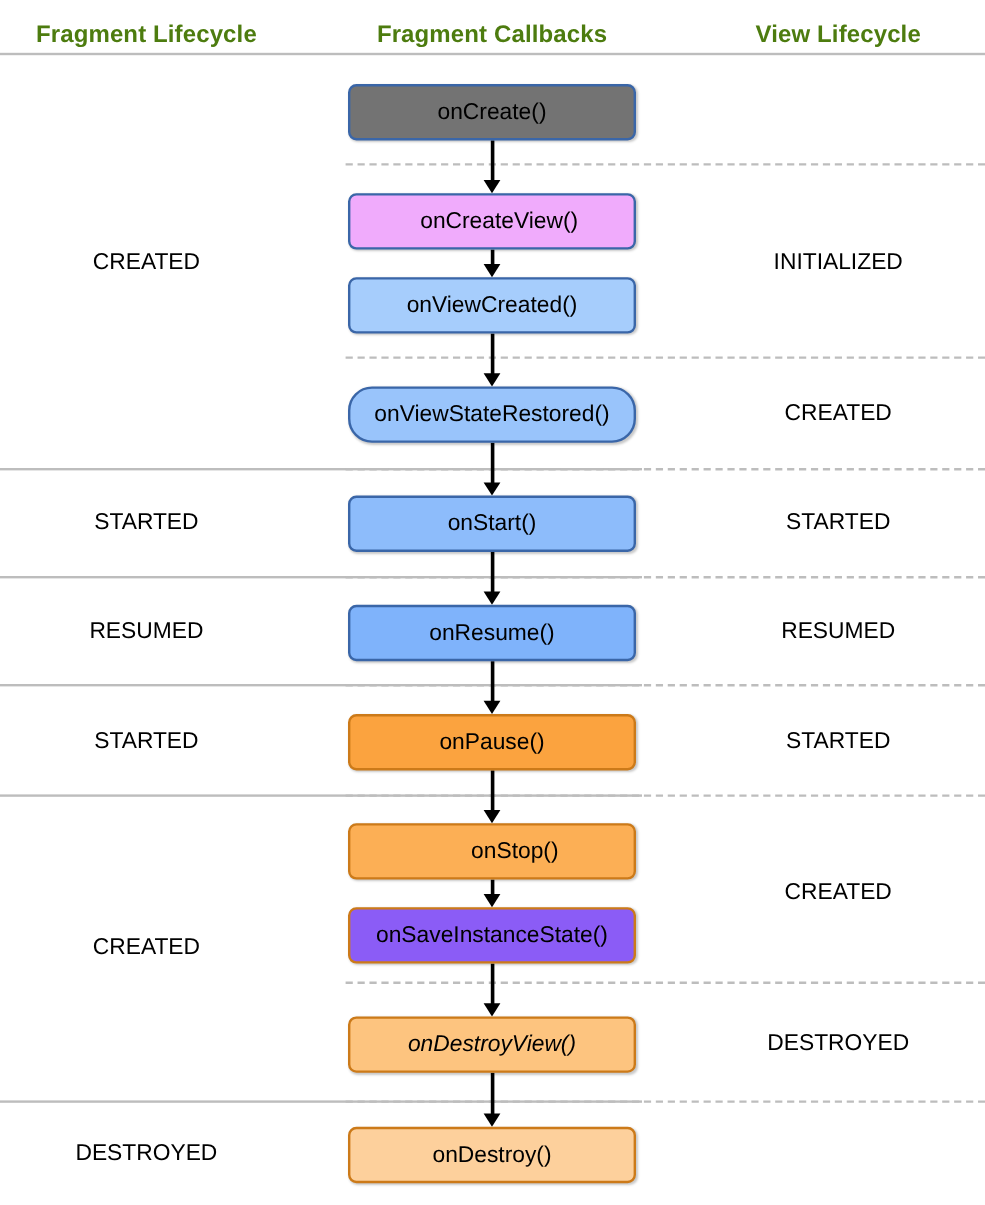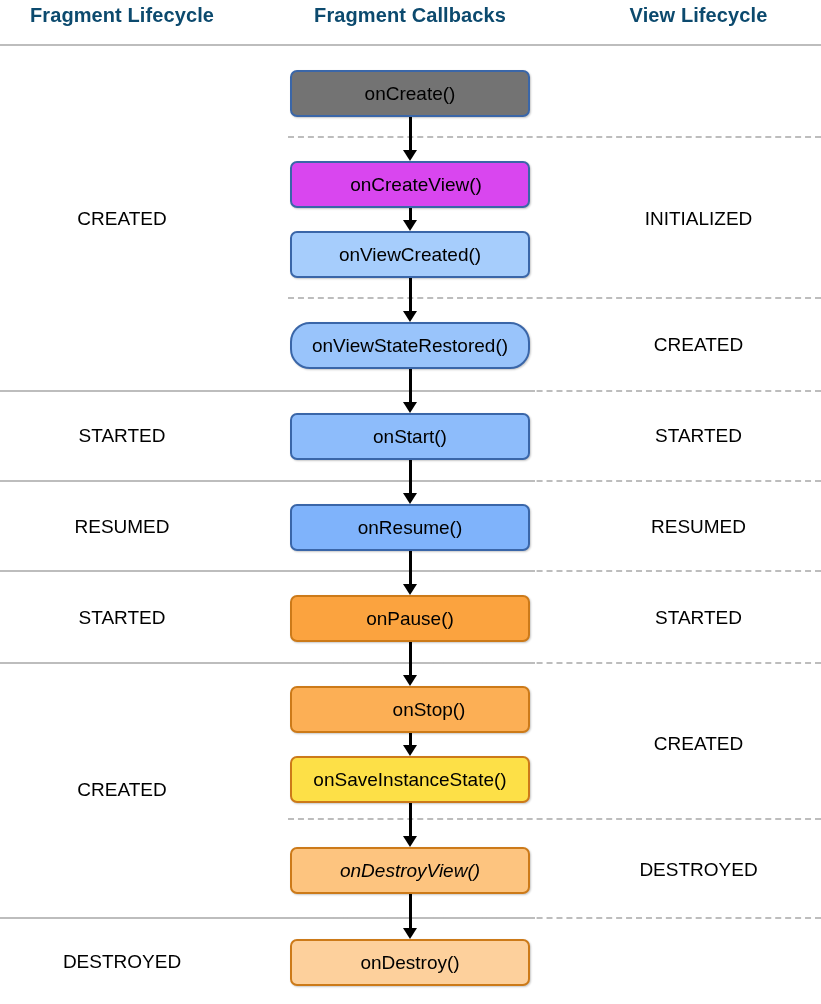--- a/index.html
+++ b/index.html
@@ -14,24 +14,24 @@
   #stage {
     position: relative;
     width: 821px;
     height: 1004px;
     background: #ffffff;
   }
 
   
   .hdr {
     position: absolute;
-    top: 4px;
+    top: 18px;
     font-size: 20px;
     font-weight: 700;
-    color: #0c4a6e;
+    color: #4d7c0f;
     text-align: center;
     white-space: nowrap;
     letter-spacing: 0.1px;
   }
   #hdr-left   { left: 0px;   width: 244px; }
   #hdr-center { left: 244px; width: 332px; }
   #hdr-right  { left: 576px; width: 245px; }
 
   #header-rule {
     position: absolute;
@@ -168,28 +168,28 @@
         <div class="shaft" style="height: 34px;"></div>
         <div class="head" style="top: 33px;"></div>
       </div>
       <div class="arrow" style="top: 894px; height: 45px;">
         <div class="shaft" style="height: 35px;"></div>
         <div class="head" style="top: 34px;"></div>
       </div>
     </div>
   <div id="layer-boxes">
       <div class="cb-box blue" style="top: 70px; background: #737373; border-color: rgb(58, 102, 168);">onCreate()</div>
-      <div class="cb-box blue" style="top: 161px; background: #d946ef; border-color: rgb(58, 102, 168); padding-left: 12px;">onCreateView()</div>
+      <div class="cb-box blue" style="top: 161px; background: #f0abfc; border-color: rgb(58, 102, 168); padding-left: 12px;">onCreateView()</div>
       <div class="cb-box blue" style="top: 231px; background: rgb(166, 205, 252); border-color: rgb(58, 102, 168);">onViewCreated()</div>
       <div class="cb-box blue" style="top: 322px; background: rgb(153, 196, 251); border-color: rgb(58, 102, 168); border-radius: 20px;">onViewStateRestored()</div>
       <div class="cb-box blue" style="top: 413px; background: rgb(141, 188, 251); border-color: rgb(58, 102, 168);">onStart()</div>
       <div class="cb-box blue" style="top: 504px; background: rgb(127, 179, 251); border-color: rgb(58, 102, 168);">onResume()</div>
       <div class="cb-box orange" style="top: 595px; background: rgb(251, 163, 63); border-color: rgb(204, 122, 25);">onPause()</div>
       <div class="cb-box orange" style="top: 686px; background: rgb(252, 175, 85); border-color: rgb(204, 122, 25); padding-left: 38px;">onStop()</div>
-      <div class="cb-box orange" style="top: 756px; background: #fde047; border-color: rgb(204, 122, 25);">onSaveInstanceState()</div>
+      <div class="cb-box orange" style="top: 756px; background: #8b5cf6; border-color: rgb(204, 122, 25);">onSaveInstanceState()</div>
       <div class="cb-box orange" style="top: 847px; background: rgb(253, 196, 127); border-color: rgb(204, 122, 25); font-style: italic;">onDestroyView()</div>
       <div class="cb-box orange" style="top: 939px; background: rgb(253, 208, 156); border-color: rgb(204, 122, 25);">onDestroy()</div>
     </div>
   <div id="layer-states-left">
       <div class="state-label col-left" style="top: 219px;">CREATED</div>
       <div class="state-label col-left" style="top: 436px;">STARTED</div>
       <div class="state-label col-left" style="top: 527px;">RESUMED</div>
       <div class="state-label col-left" style="top: 618px;">STARTED</div>
       <div class="state-label col-left" style="top: 790px;">CREATED</div>
       <div class="state-label col-left" style="top: 962px;">DESTROYED</div>

